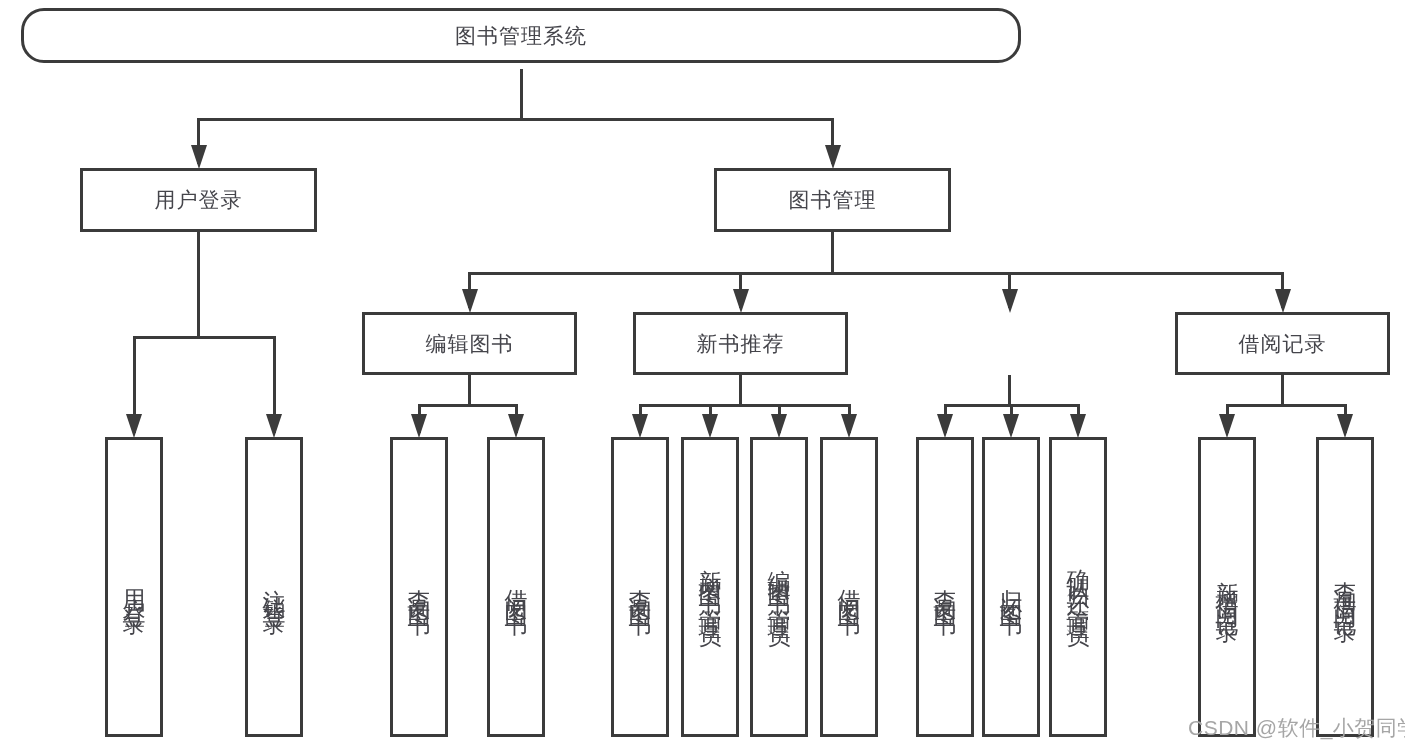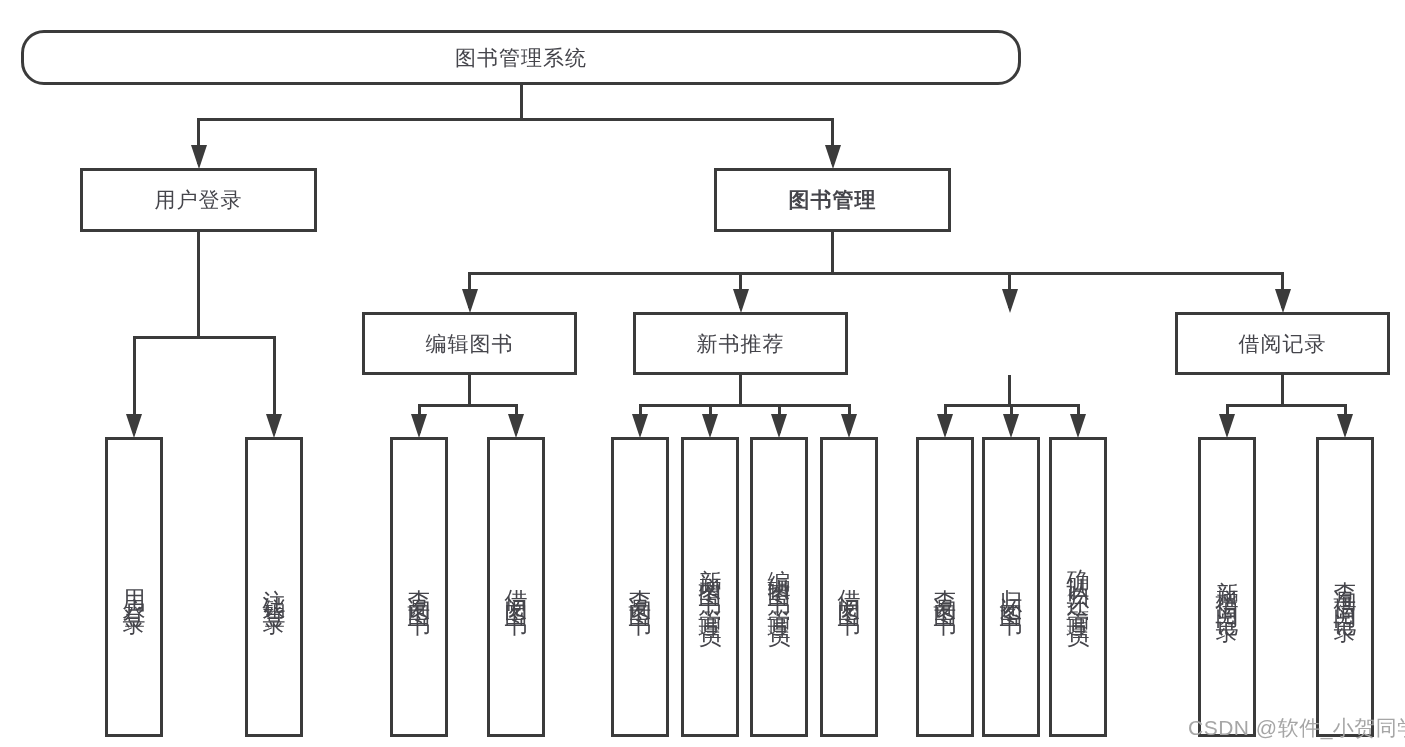--- a/index.html
+++ b/index.html
@@ -42,23 +42,23 @@
   .watermark {
     position: absolute;
     left: 1188px;
     top: 714px;
     font-size: 21px;
     color: #a6a6a6;
     letter-spacing: 0.5px;
     white-space: nowrap;
   }
   
-  #n-root            { left: 21px;   top: 30px;  width: 1000px; height: 55px; border-radius: 23px; }
+  #n-root            { left: 21px;   top: 8px;  width: 1000px; height: 55px; border-radius: 23px; }
   #n-login           { left: 80px;   top: 168px; width: 237px;  height: 64px; }
-  #n-book_mgmt       { left: 714px;  top: 168px; width: 237px;  height: 64px; font-weight: bold; }
+  #n-book_mgmt       { left: 714px;  top: 168px; width: 237px;  height: 64px; }
   #n-new_book        { left: 362px;  top: 312px; width: 215px;  height: 63px; }
   #n-book_borrow     { left: 633px;  top: 312px; width: 215px;  height: 63px; }
   #n-current_borrow  { left: 902px;  top: 312px; width: 215px;  height: 63px; }
   #n-borrow_records  { left: 1175px; top: 312px; width: 215px;  height: 63px; }
   #n-leaf_user_login { left: 105px;  }
   #n-leaf_logout     { left: 245px;  }
   #n-leaf_nb_query   { left: 390px;  }
   #n-leaf_nb_borrow  { left: 487px;  }
   #n-leaf_bb_query   { left: 611px;  }
   #n-leaf_bb_add     { left: 681px;  }

